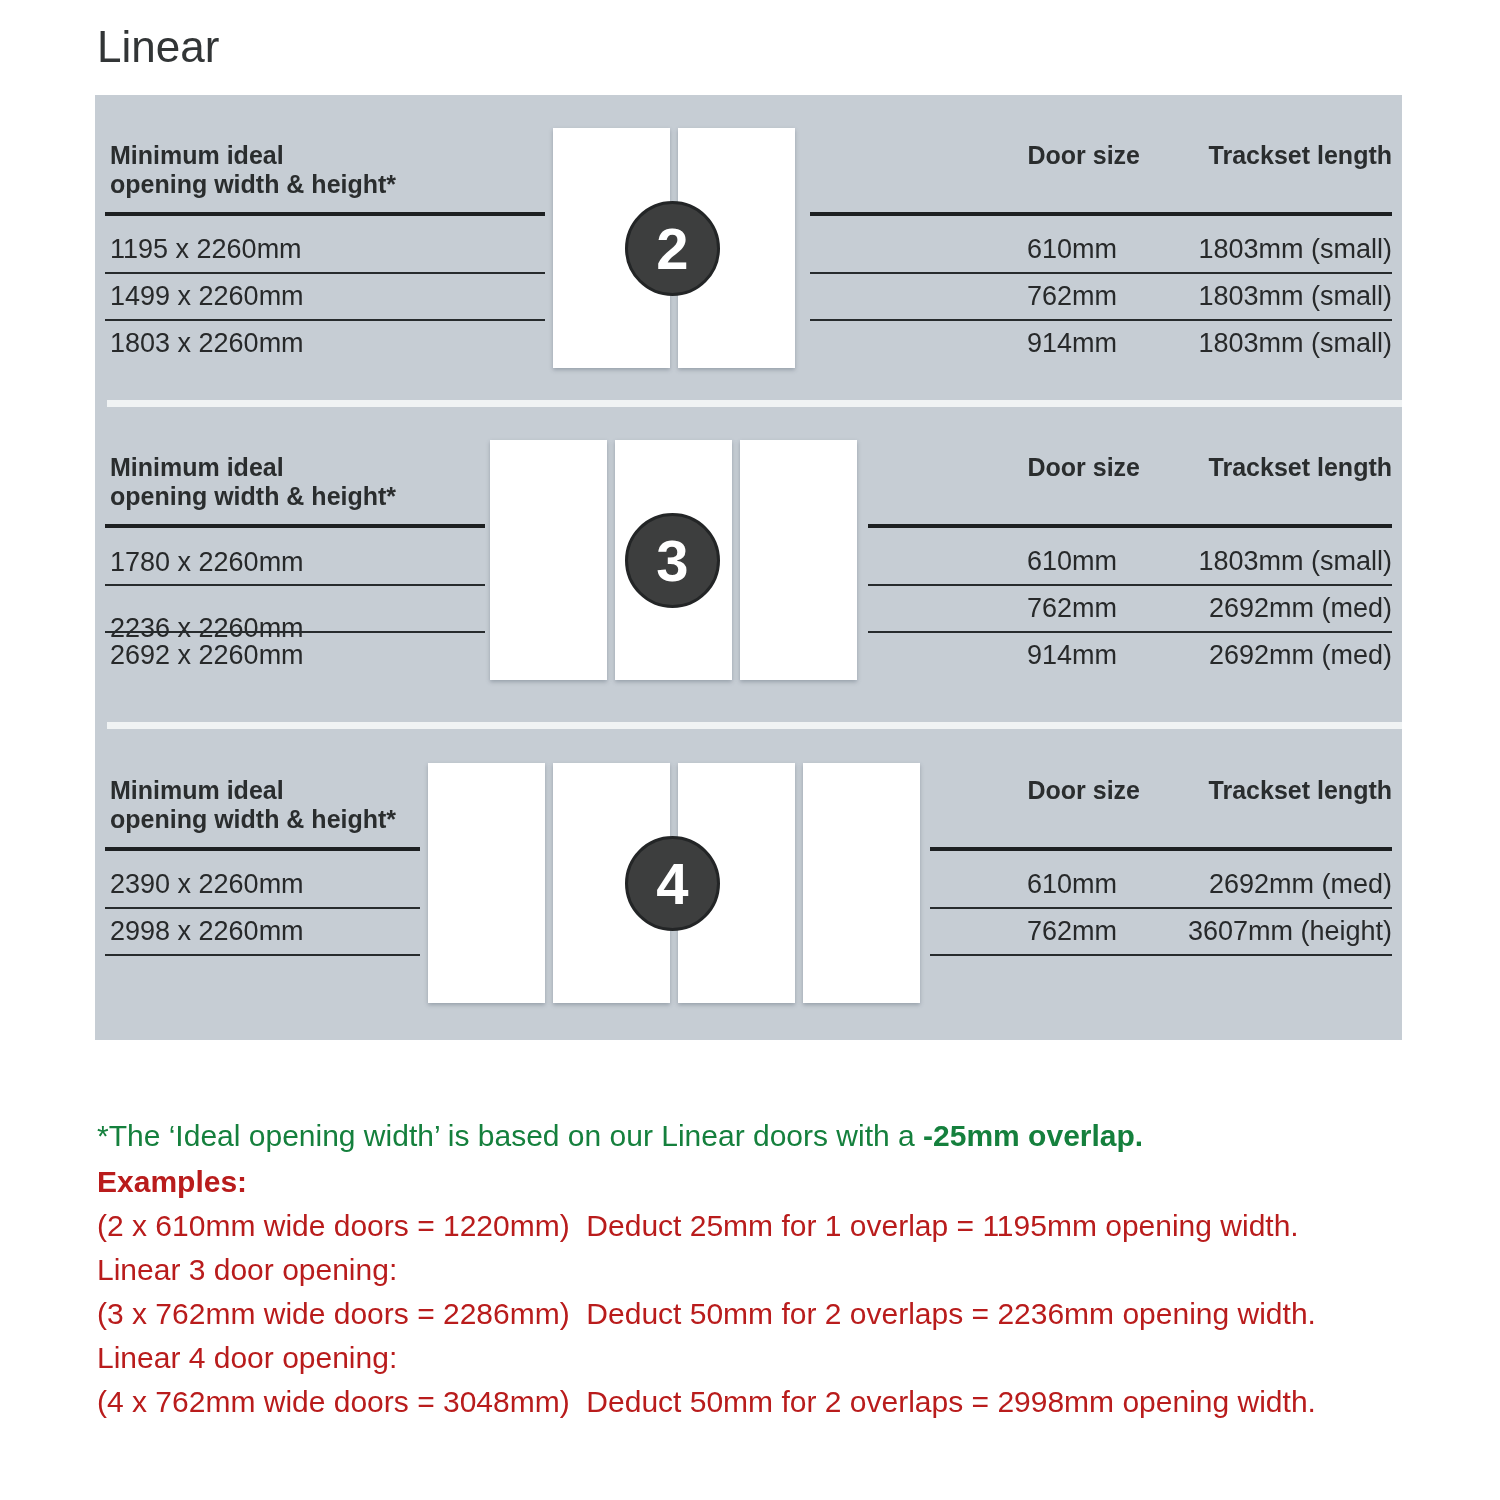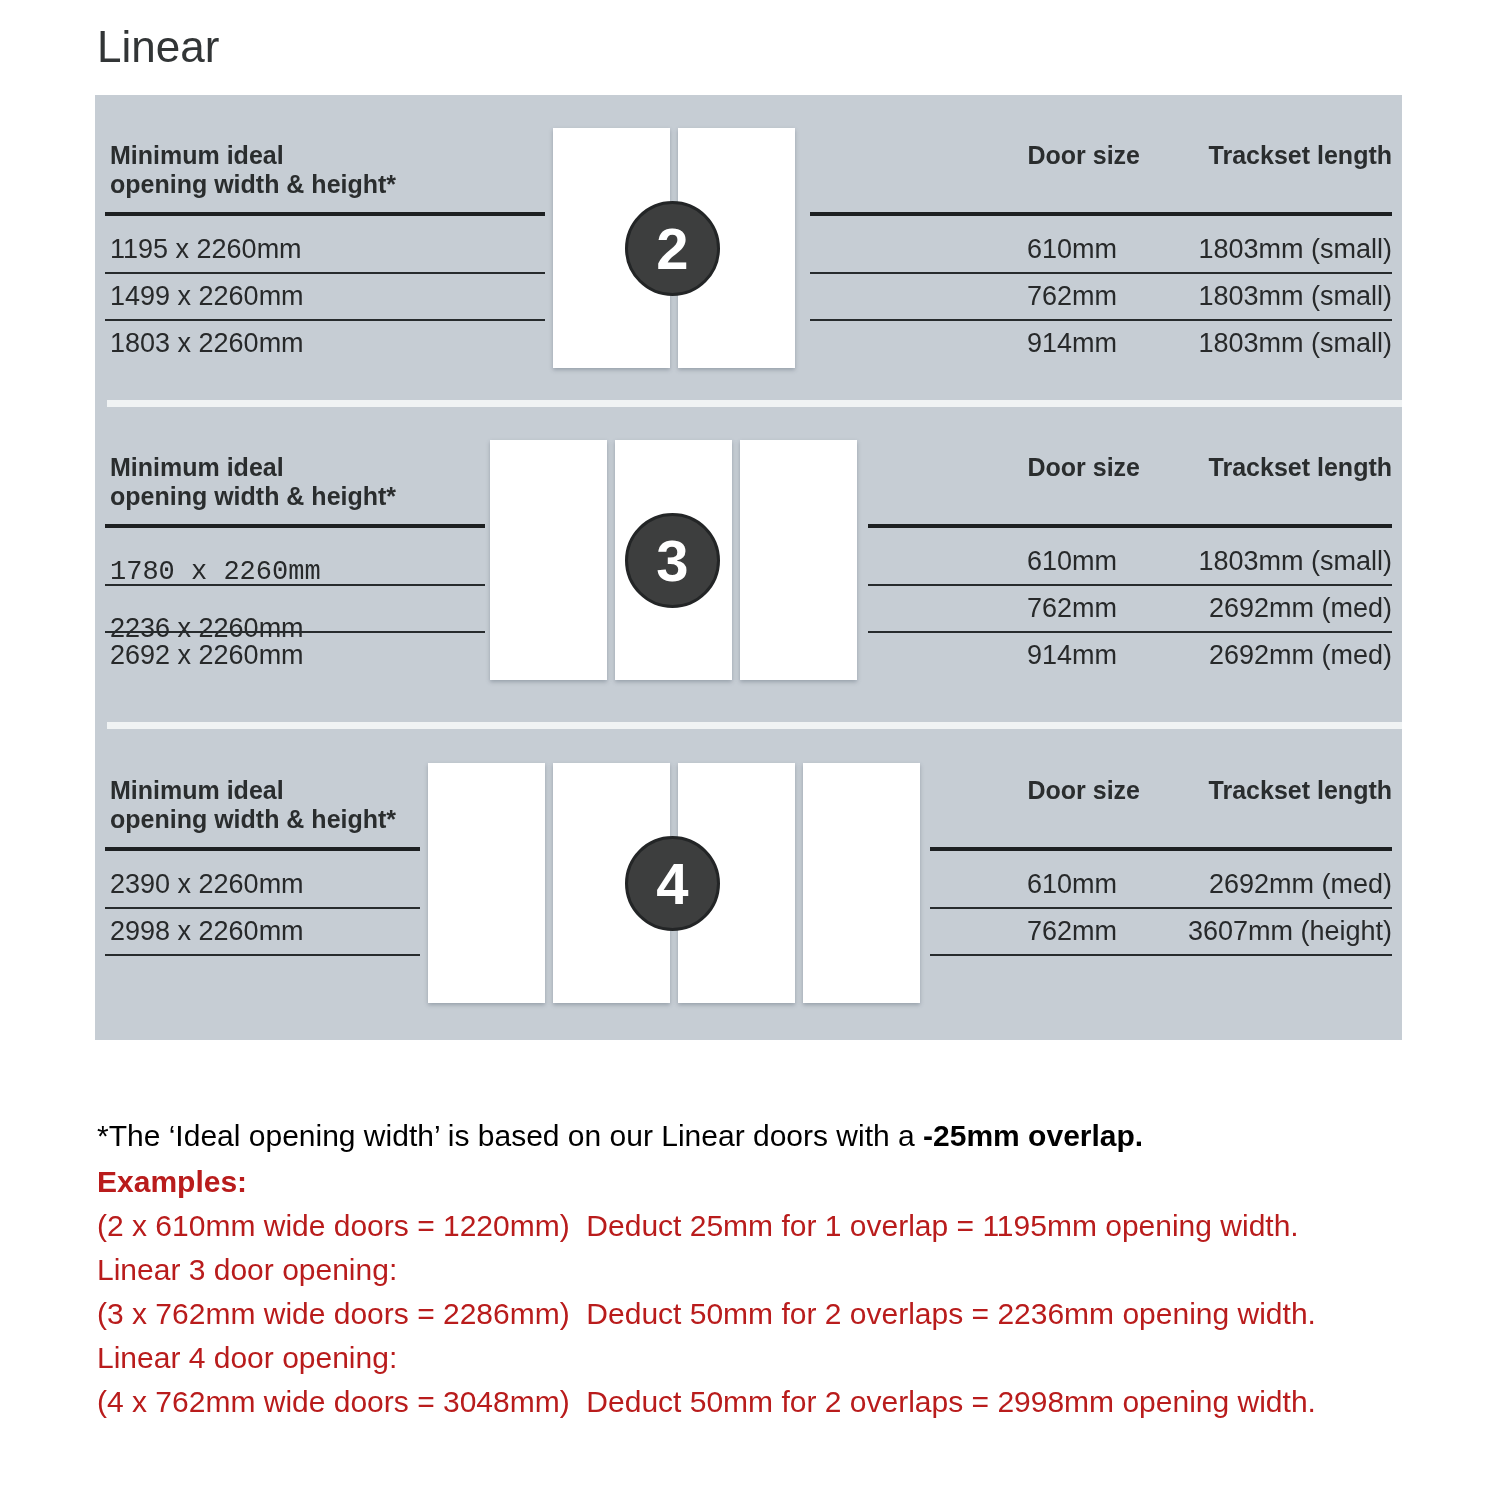--- a/index.html
+++ b/index.html
@@ -45,21 +45,21 @@
     background:var(--badge-bg);border:3px solid #232526;box-sizing:border-box;
     display:flex;align-items:center;justify-content:center;
     color:var(--badge-text);font-size:58px;font-weight:bold;
   }
   .rt-head{position:absolute;display:flex;font-size:25px;font-weight:bold;color:var(--text);}
   .rt-row{position:absolute;display:flex;height:46px;align-items:center;font-size:27px;color:#27292a;}
   .ca{text-align:right;}
   .cb{flex:1;text-align:right;}
   .note{
     position:absolute;left:97px;top:1088px;width:1320px;
-    font-size:30px;line-height:36px;color:#000000;white-space:pre-wrap;
+    font-size:30px;line-height:36px;color:#15803d;white-space:pre-wrap;
   }
   .examples{position:absolute;left:97px;top:1160px;width:1340px;font-size:30px;line-height:44px;color:#b91c1c;}
   .examples .ex-head{font-weight:bold;}
   .examples .calc{white-space:pre-wrap;}
 </style>
 </head>
 <body>
 
 <h1 class="title">Linear</h1>
 
@@ -103,21 +103,21 @@
   </div>
 
   <div class="divider" style="top:305px;"></div>
 
   <div>
     <div class="lt-head" style="top:358px;">
       <div>Minimum ideal</div>
       <div>opening width &amp; height*</div>
     </div>
     <div class="rule thick" style="left:10px;top:429px;width:380px;"></div>
-    <div class="row-l" style="top:454px;width:360px;font-family:Liberation Mono, monospace;">1780 x 2260mm</div>
+    <div class="row-l" style="top:444px;width:360px;">1780 x 2260mm</div>
     <div class="rule thin" style="left:10px;top:489px;width:380px;"></div>
     <div class="row-l" style="top:490px;width:360px;margin-top:20px;">2236 x 2260mm</div>
     <div class="rule thin" style="left:10px;top:536px;width:380px;"></div>
     <div class="row-l" style="top:537px;width:360px;">2692 x 2260mm</div>
 
     <div class="door" style="left:395px;top:345px;"></div>
     <div class="door" style="left:520px;top:345px;"></div>
     <div class="door" style="left:645px;top:345px;"></div>
     <div class="badge" style="left:530px;top:418px;">3</div>
 

